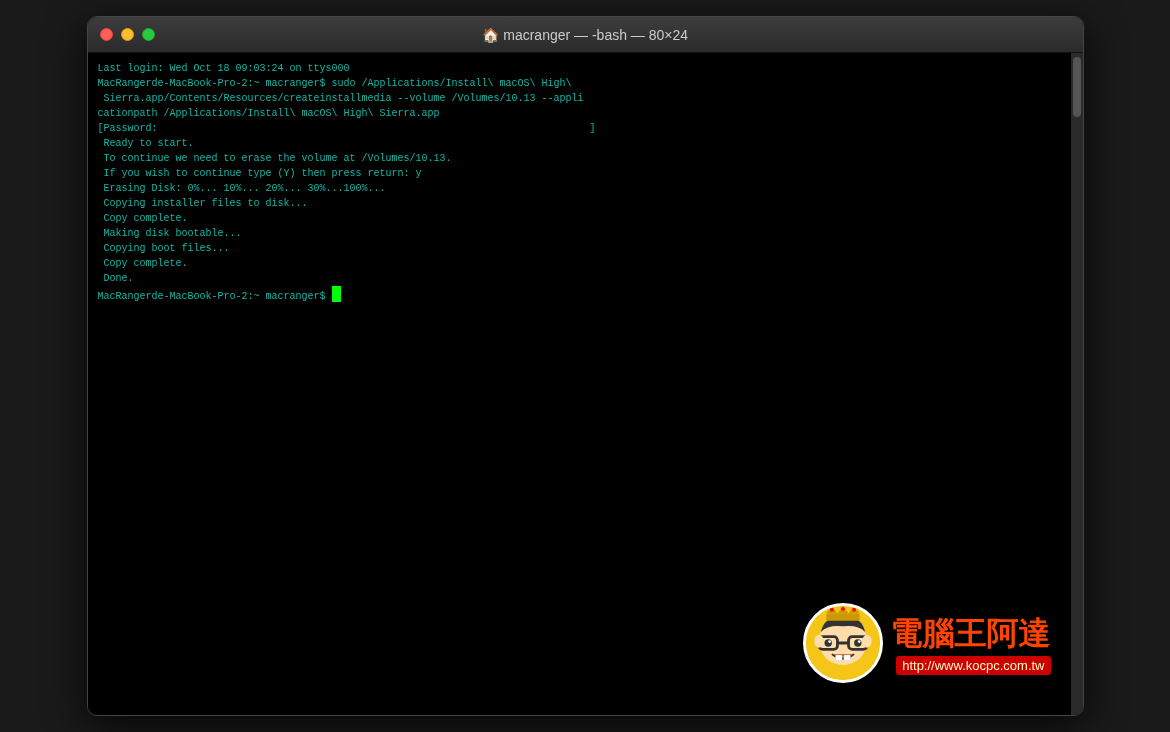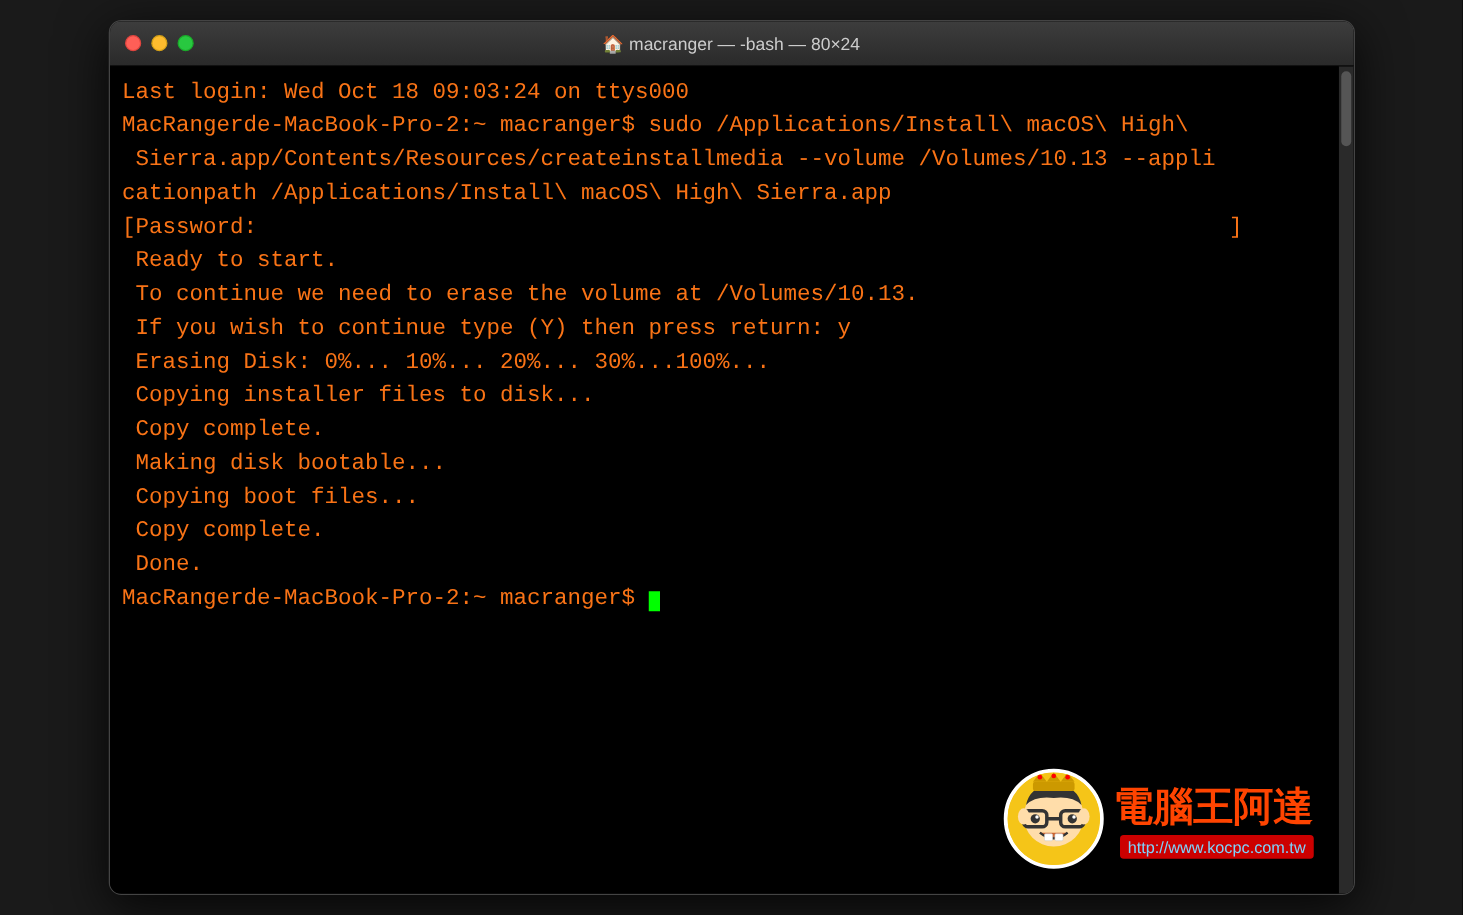--- a/index.html
+++ b/index.html
@@ -88,22 +88,22 @@
 
     .scrollbar-thumb {
       width: 8px;
       height: 60px;
       background: #555;
       border-radius: 4px;
       margin-top: 4px;
     }
 
     .terminal-content {
-      color: #f97316;
-      font-size: 18px;
+      color: #14b8a6;
+      font-size: 10px;
       line-height: 1.5;
       font-family: 'Courier New', Courier, monospace;
       white-space: pre;
     }
 
     .cursor {
       display: inline-block;
       width: 9px;
       height: 16px;
       background: #00ff00;
@@ -111,21 +111,21 @@
       animation: blink 1s step-end infinite;
     }
 
     @keyframes blink {
       0%, 100% { opacity: 1; }
       50% { opacity: 0; }
     }
 
     .watermark {
       position: absolute;
-      bottom: 20px;
+      bottom: 32px;
       right: 20px;
       display: flex;
       flex-direction: column;
       align-items: flex-end;
       gap: 4px;
     }
 
     .watermark-logo {
       display: flex;
       align-items: center;
@@ -156,21 +156,21 @@
       font-size: 32px;
       font-weight: bold;
       color: #ff4400;
       text-shadow: 2px 2px 0 #000, -1px -1px 0 #000;
       white-space: nowrap;
     }
 
     .brand-url {
       font-family: sans-serif;
       font-size: 13px;
-      color: #7dd3fc;
+      color: #fef9c3;
       background: #cc0000;
       padding: 2px 6px;
       border-radius: 3px;
     }
   </style>
 </head>
 <body>
 
 <div class="window">
   <div class="titlebar">

